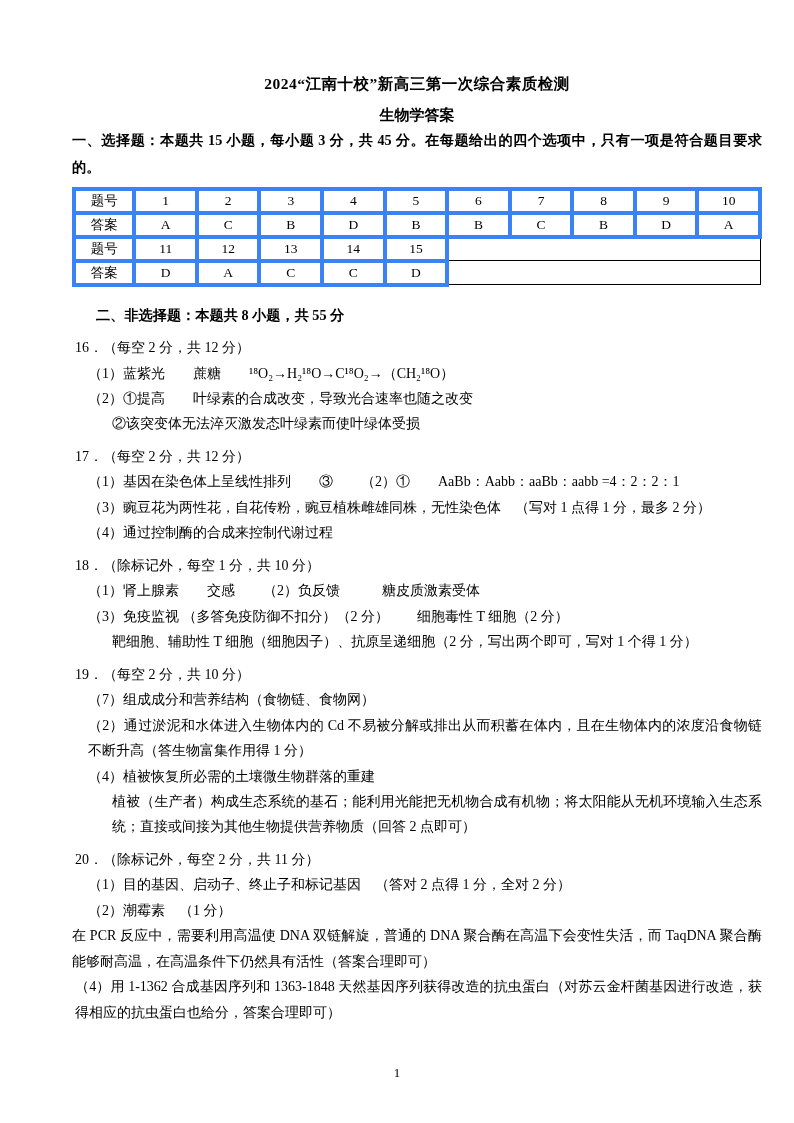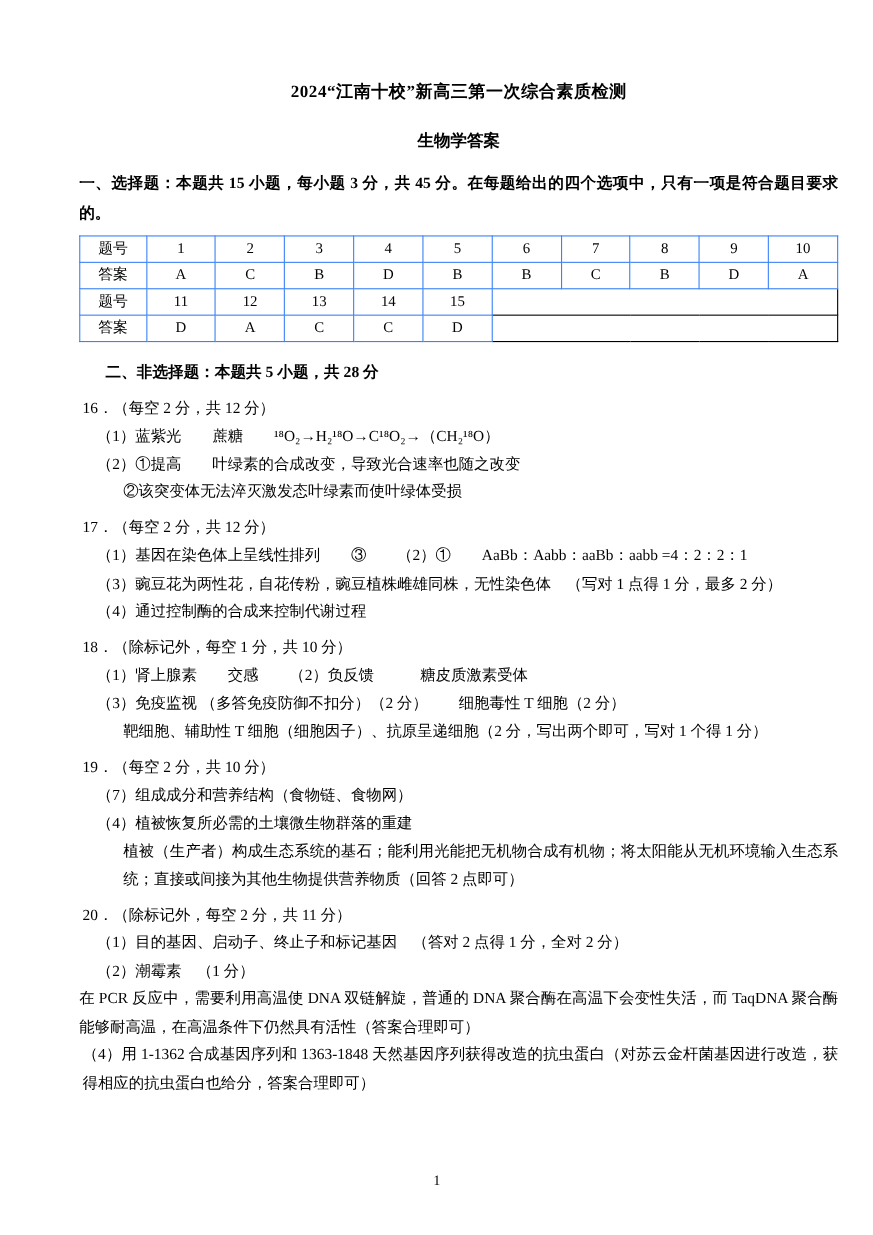--- a/index.html
+++ b/index.html
@@ -15,34 +15,34 @@
     position: relative;
     overflow: hidden;
     background: #fff;
   }
   .title {
     font-size: 15.5px; font-weight: bold;
     text-align: center; line-height: 1.5; letter-spacing: 0.5px;
   }
   .subtitle {
     font-size: 15px; font-weight: bold;
-    text-align: center; margin-top: 24px;
+    text-align: center; margin-top: 11px;
   }
   .sec-heading {
     font-size: 14.2px; font-weight: bold;
-    line-height: 1.85; margin-top: 16px;
+    line-height: 1.85; margin-top: 2px;
     text-align: justify;
   }
   .sec2 { padding-left: 24px; margin-top: 15px; }
   table.answer-table {
     width: 100%; border-collapse: collapse;
     margin-top: 7px; table-layout: fixed;
   }
   .answer-table td {
-    border: 1px solid #3b82f6;
+    border: 4px solid #3b82f6;
     text-align: center; vertical-align: middle;
     font-size: 13.5px; height: 24px; padding: 1px 2px;
   }
   .answer-table td.empty { border: 1px solid #000; }
   .qblock { margin-top: 7px; }
   .line {
     font-size: 14px; line-height: 1.82;
     white-space: pre-wrap; text-align: justify;
   }
   .ln-num { padding-left: 3px; }
@@ -119,21 +119,21 @@
         <td>D</td>
         <td>A</td>
         <td>C</td>
         <td>C</td>
         <td>D</td>
         <td class="empty" colspan="5"></td>
       </tr>
     </tbody>
   </table>
 
-  <p class="sec-heading sec2">二、非选择题：本题共 5 小题，共 28 分</p>
+  <p class="sec-heading sec2">二、非选择题：本题共 8 小题，共 55 分</p>
 
   <div class="qblock">
     <p class="line ln-num">16．（每空 2 分，共 12 分）</p>
     <p class="line ind1">（1）蓝紫光　　蔗糖　　¹⁸O₂→H₂¹⁸O→C¹⁸O₂→（CH₂¹⁸O）</p>
     <p class="line ind1">（2）①提高　　叶绿素的合成改变，导致光合速率也随之改变</p>
     <p class="line ind2">②该突变体无法淬灭激发态叶绿素而使叶绿体受损</p>
   </div>
 
   <div class="qblock">
     <p class="line ln-num">17．（每空 2 分，共 12 分）</p>
@@ -145,20 +145,21 @@
   <div class="qblock">
     <p class="line ln-num">18．（除标记外，每空 1 分，共 10 分）</p>
     <p class="line ind1">（1）肾上腺素　　交感　　（2）负反馈　　　糖皮质激素受体</p>
     <p class="line ind1">（3）免疫监视 （多答免疫防御不扣分）（2 分）　　细胞毒性 T 细胞（2 分）</p>
     <p class="line ind2">靶细胞、辅助性 T 细胞（细胞因子）、抗原呈递细胞（2 分，写出两个即可，写对 1 个得 1 分）</p>
   </div>
 
   <div class="qblock">
     <p class="line ln-num">19．（每空 2 分，共 10 分）</p>
     <p class="line ind1">（7）组成成分和营养结构（食物链、食物网）</p>
+    <p class="line ind1">（2）通过淤泥和水体进入生物体内的 Cd 不易被分解或排出从而积蓄在体内，且在生物体内的浓度沿食物链不断升高（答生物富集作用得 1 分）</p>
     <p class="line ind1">（4）植被恢复所必需的土壤微生物群落的重建</p>
     <p class="line ind2">植被（生产者）构成生态系统的基石；能利用光能把无机物合成有机物；将太阳能从无机环境输入生态系统；直接或间接为其他生物提供营养物质（回答 2 点即可）</p>
   </div>
 
   <div class="qblock">
     <p class="line ln-num">20．（除标记外，每空 2 分，共 11 分）</p>
     <p class="line ind1">（1）目的基因、启动子、终止子和标记基因　（答对 2 点得 1 分，全对 2 分）</p>
     <p class="line ind1">（2）潮霉素　（1 分）</p>
     <p class="line flush">在 PCR 反应中，需要利用高温使 DNA 双链解旋，普通的 DNA 聚合酶在高温下会变性失活，而 TaqDNA 聚合酶能够耐高温，在高温条件下仍然具有活性（答案合理即可）</p>
     <p class="line ln-num">（4）用 1-1362 合成基因序列和 1363-1848 天然基因序列获得改造的抗虫蛋白（对苏云金杆菌基因进行改造，获得相应的抗虫蛋白也给分，答案合理即可）</p>

